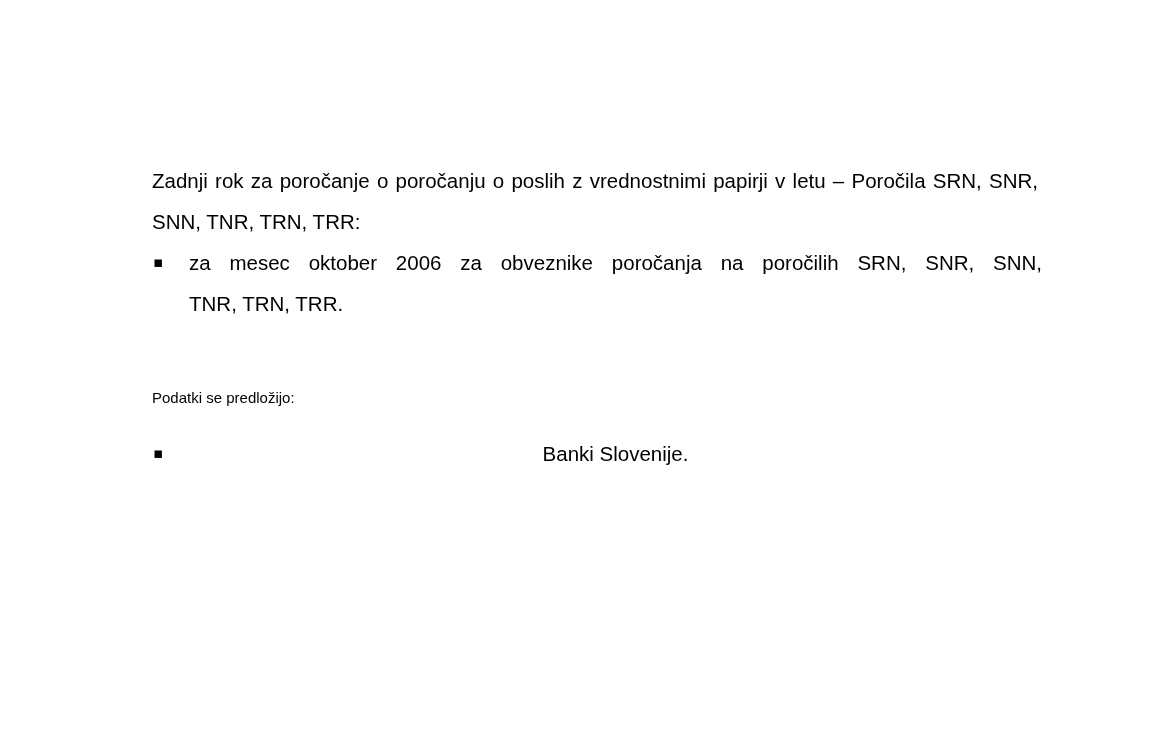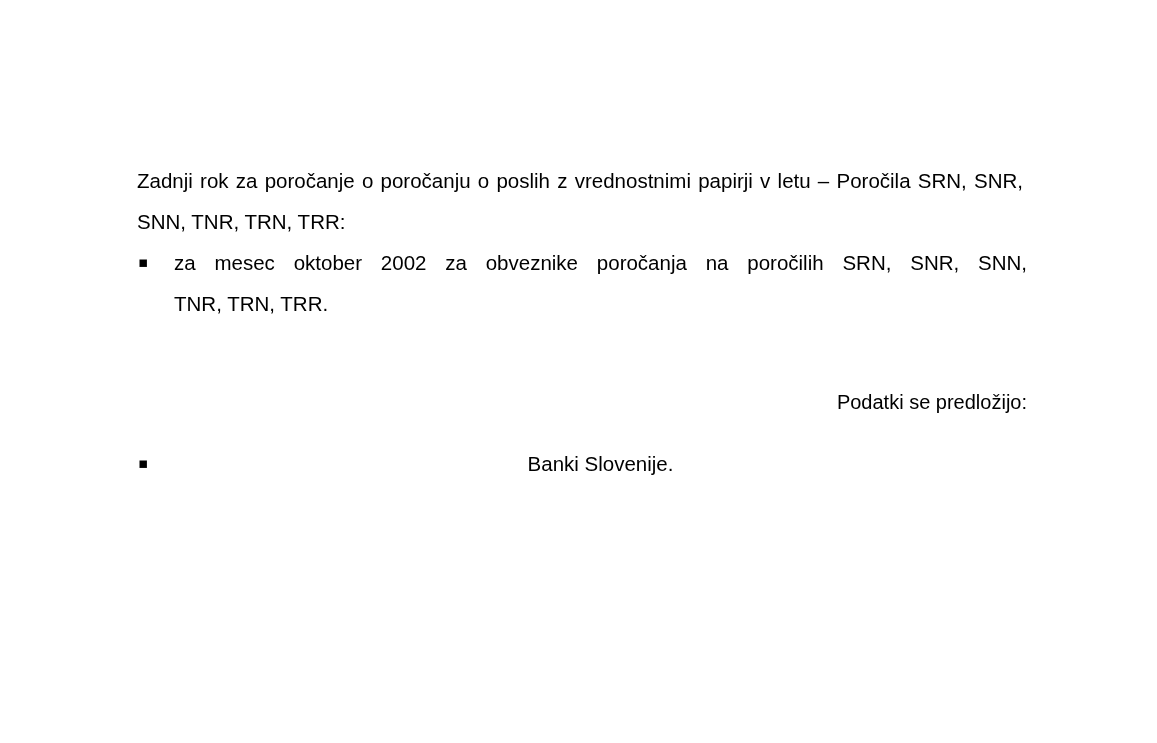--- a/index.html
+++ b/index.html
@@ -15,21 +15,21 @@
     overflow: hidden;
   }
   .page {
     position: relative;
     width: 1157px;
     height: 743px;
     background: #ffffff;
   }
   .content {
     position: absolute;
-    left: 137px;
+    left: 152px;
     top: 160px;
     width: 890px;
   }
   .para {
     font-size: 20.5px;
     line-height: 41px;
     text-align: justify;
     text-justify: inter-word;
     margin: 0;
   }
@@ -63,40 +63,40 @@
     text-align-last: justify;
   }
   .bullet-text .line-last {
     display: block;
     text-align: left;
   }
   .spacer-block {
     height: 38px;
   }
   .para-second {
-    font-size: 20px;
+    font-size: 15px;
     line-height: 41px;
-    text-align: right;
+    text-align: left;
   }
   .bullet-plain .bullet-text {
     text-align: center;
   }
 </style>
 </head>
 <body>
 
 <div class="page">
   <div class="content">
 
     <p class="para para-intro">Zadnji rok za poročanje o poročanju o poslih z vrednostnimi papirji v letu – Poročila SRN, SNR, SNN, TNR, TRN, TRR:</p>
 
     <div class="bullet-row">
       <span class="bullet-marker">▪</span>
       <span class="bullet-text justify-all">
-        <span class="line-full">za mesec oktober 2002 za obveznike poročanja na poročilih SRN, SNR, SNN,</span>
+        <span class="line-full">za mesec oktober 2006 za obveznike poročanja na poročilih SRN, SNR, SNN,</span>
         <span class="line-last">TNR, TRN, TRR.</span>
       </span>
     </div>
 
     <div class="spacer-block"></div>
 
     <p class="para-second">Podatki se predložijo:</p>
 
     <div class="bullet-row bullet-plain">
       <span class="bullet-marker">▪</span>

